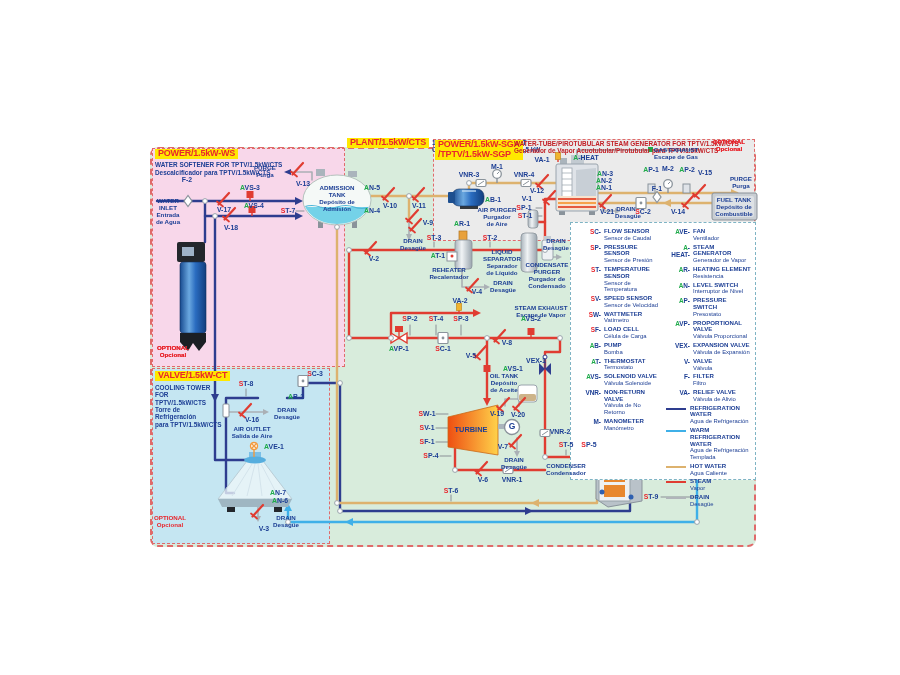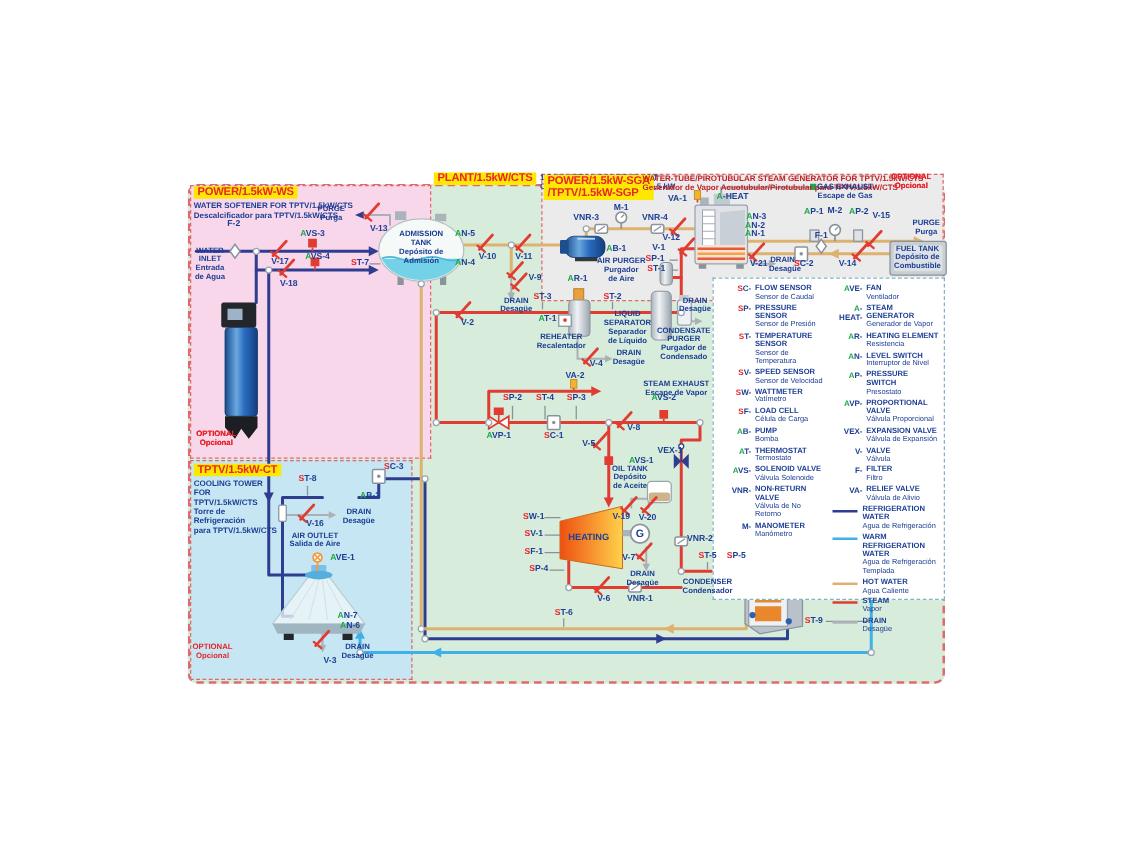--- a/index.html
+++ b/index.html
@@ -381,21 +381,21 @@
 
   <div class="chip" style="left:347px;top:138px;">PLANT/1.5kW/CTS</div>
   <div class="sub" style="left:432px;top:139px;">1.5 KW STEAM POWER PLANT</div>
   <div class="sub" style="left:432px;top:146px;">Central Térmica de Vapor de 1,5 kW</div>
 
   <div class="chip" style="left:435px;top:140px;">POWER/1.5kW-SGA
 /TPTV/1.5kW-SGP</div>
   <div class="sub dr" style="left:514px;top:140px;">WATER-TUBE/PIROTUBULAR STEAM GENERATOR FOR TPTV/1.5kW/CTS</div>
   <div class="sub dr" style="left:514px;top:147px;">Generador de Vapor Acuotubular/Pirotubular para TPTV/1.5kW/CTS</div>
 
-  <div class="chip" style="left:155px;top:371px;">TPTV/1.5kW-CT</div>
+  <div class="chip" style="left:155px;top:371px;">VALVE/1.5kW-CT</div>
   <div class="sub" style="left:155px;top:384px;">COOLING TOWER
 FOR
 TPTV/1.5kW/CTS
 Torre de
 Refrigeración
 para TPTV/1.5kW/CTS</div>
 
   <div id="legendBox">
     <div class="lcol" id="legendLeft">
         <div class="li">
@@ -576,21 +576,21 @@
       <div class="lbl tag" style="left: 471px; top: 356px;">V-5</div>
       <div class="lbl tag" style="left: 513px; top: 369px;"><span class="c1g">A</span>VS-1</div>
       <div class="lbl tag" style="left: 536px; top: 361px;">VEX-1</div>
       <div class="lbl nav" style="left: 504px; top: 383px;">OIL TANK<br>Depósito<br>de Aceite</div>
       <div class="lbl tag" style="left: 497px; top: 414px;">V-19</div>
       <div class="lbl tag" style="left: 518px; top: 415px;">V-20</div>
       <div class="lbl tag" style="left: 427px; top: 414px;"><span class="c1r">S</span>W-1</div>
       <div class="lbl tag" style="left: 427px; top: 428px;"><span class="c1r">S</span>V-1</div>
       <div class="lbl tag" style="left: 427px; top: 442px;"><span class="c1r">S</span>F-1</div>
       <div class="lbl tag" style="left: 431px; top: 456px;"><span class="c1r">S</span>P-4</div>
-      <div class="lbl nav" style="left: 471px; top: 430px; font-size: 7.4px;">HEATING</div>
+      <div class="lbl nav" style="left: 471px; top: 430px; font-size: 7.4px;">TURBINE</div>
       <div class="lbl nav" style="left: 512px; top: 427px; font-size: 8.5px;">G</div>
       <div class="lbl tag" style="left: 560px; top: 432px;">VNR-2</div>
       <div class="lbl tag" style="left: 503px; top: 447px;">V-7</div>
       <div class="lbl nav" style="left: 514px; top: 464px;">DRAIN<br>Desagüe</div>
       <div class="lbl tag" style="left: 483px; top: 480px;">V-6</div>
       <div class="lbl tag" style="left: 512px; top: 480px;">VNR-1</div>
       <div class="lbl tag" style="left: 566px; top: 445px;"><span class="c1r">S</span>T-5</div>
       <div class="lbl tag" style="left: 589px; top: 445px;"><span class="c1r">S</span>P-5</div>
       <div class="lbl nav" style="left: 566px; top: 470px;">CONDENSER<br>Condensador</div>
       <div class="lbl tag" style="left: 451px; top: 491px;"><span class="c1r">S</span>T-6</div>

